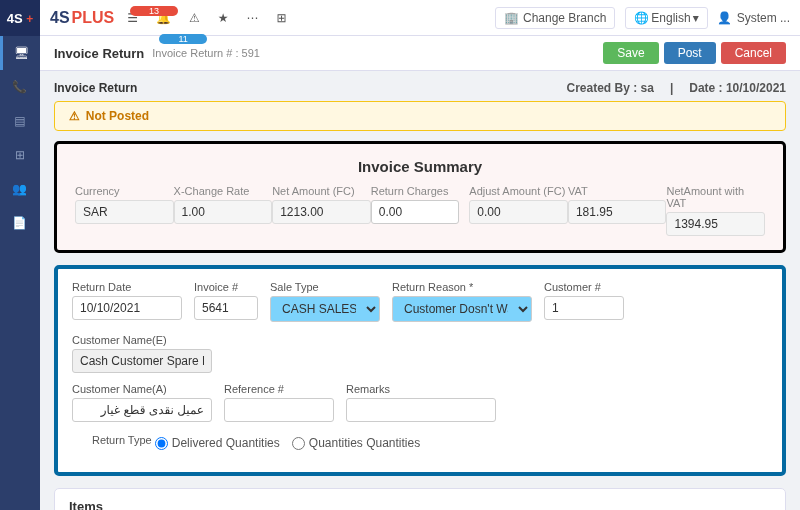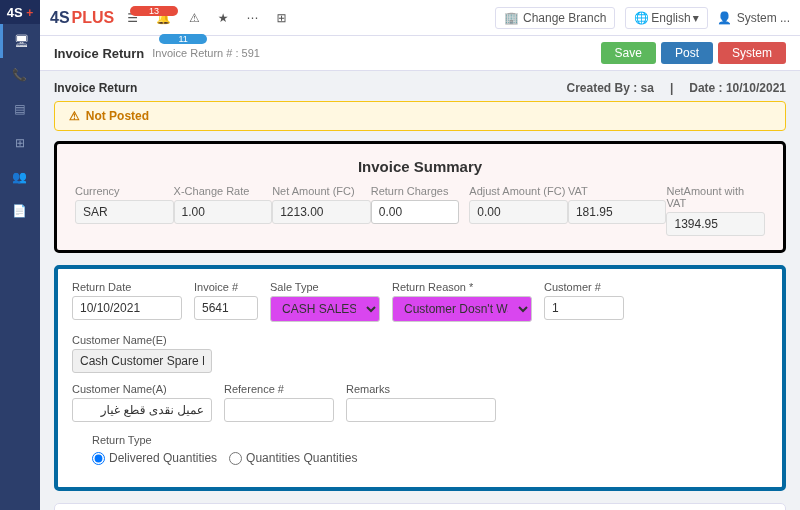--- a/index.html
+++ b/index.html
@@ -54,37 +54,37 @@
     .summary-label { color: #888; font-size: 11px; margin-bottom: 3px; }
     .summary-value { background: #f5f5f5; border: 1px solid #ddd; border-radius: 3px; padding: 4px 7px; font-size: 12px; color: #333; }
 
     
     .form-section { background: #fff; border: 4px solid #0369a1; border-radius: 5px; padding: 12px 14px; margin-bottom: 12px; }
     .form-row { display: flex; gap: 12px; margin-bottom: 10px; flex-wrap: wrap; }
     .form-group { display: flex; flex-direction: column; gap: 3px; }
     .form-group label { color: #555; font-size: 11px; }
     .form-control { border: 1px solid #ccc; border-radius: 3px; padding: 4px 7px; font-size: 12px; color: #333; background: #fff; }
     .form-control[readonly], .form-control[disabled] { background: #f5f5f5; }
-    select.form-control { background: #d946ef; }
-
-    
-    .return-type-group { display: flex; flex-direction: column; gap: 3px; }
+    select.form-control { background: #7dd3fc; }
+
+    
+    .return-type-group { display: flex; flex-direction: row; gap: 3px; }
     .return-type-group label { color: #555; font-size: 11px; }
     .radio-group { display: flex; align-items: center; gap: 12px; margin-top: 2px; }
     .radio-option { display: flex; align-items: center; gap: 4px; color: #333; }
 
     
     .items-section { background: #fff; border: 1px solid #dde; border-radius: 5px; padding: 10px 14px; }
     .items-title { font-size: 13px; font-weight: bold; color: #333; margin-bottom: 8px; }
   </style>
 </head>
 <body>
 
 <div class="sidebar-left">
-  <div style="background:#1e2d5a; width:100%; height:24px; display:flex; align-items:center; justify-content:center;">
+  <div style="background:#1e2d5a; width:100%; height:36px; display:flex; align-items:center; justify-content:center;">
     <span style="color:#fff; font-weight:900; font-size:13px;">4S <span style="color:#e74c3c;">+</span></span>
   </div>
   <div class="sidebar-icon active">
       <span>🖥</span>
     </div>
   <div class="sidebar-icon">
       <span>📞</span>
     </div>
   <div class="sidebar-icon">
       <span>▤</span>
@@ -131,21 +131,21 @@
   </div>
 
   <div class="sub-header">
     <div class="sub-header-left">
       <span class="sub-header-title">Invoice Return</span>
       <span class="sub-header-sub">Invoice Return # : 591</span>
     </div>
     <div style="display:flex; gap:5px;">
       <button class="btn btn-save">Save</button>
       <button class="btn btn-post">Post</button>
-      <button class="btn btn-cancel">System</button>
+      <button class="btn btn-cancel">Cancel</button>
     </div>
   </div>
 
   <div class="page-content">
 
     <div class="section-heading">
       <span>Invoice Return</span>
       <div class="section-meta">
         <span>Created By : <span>sa</span></span>
         <span>|</span>

